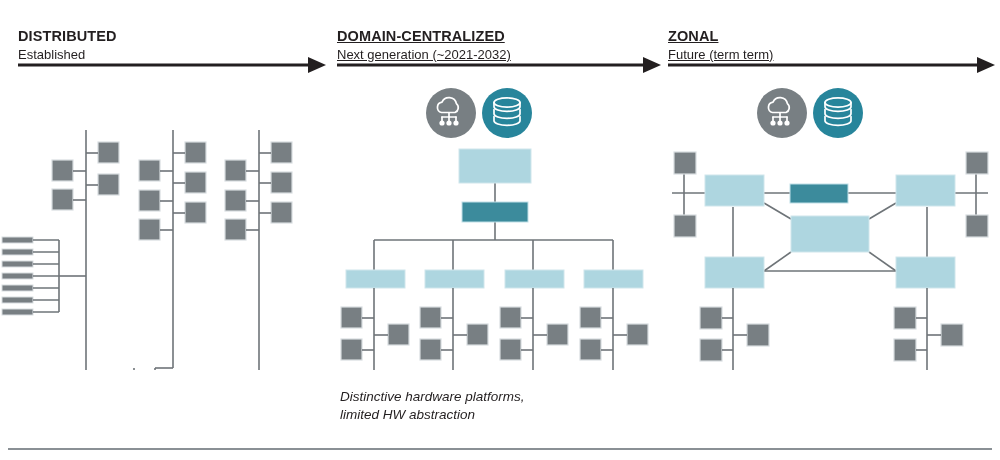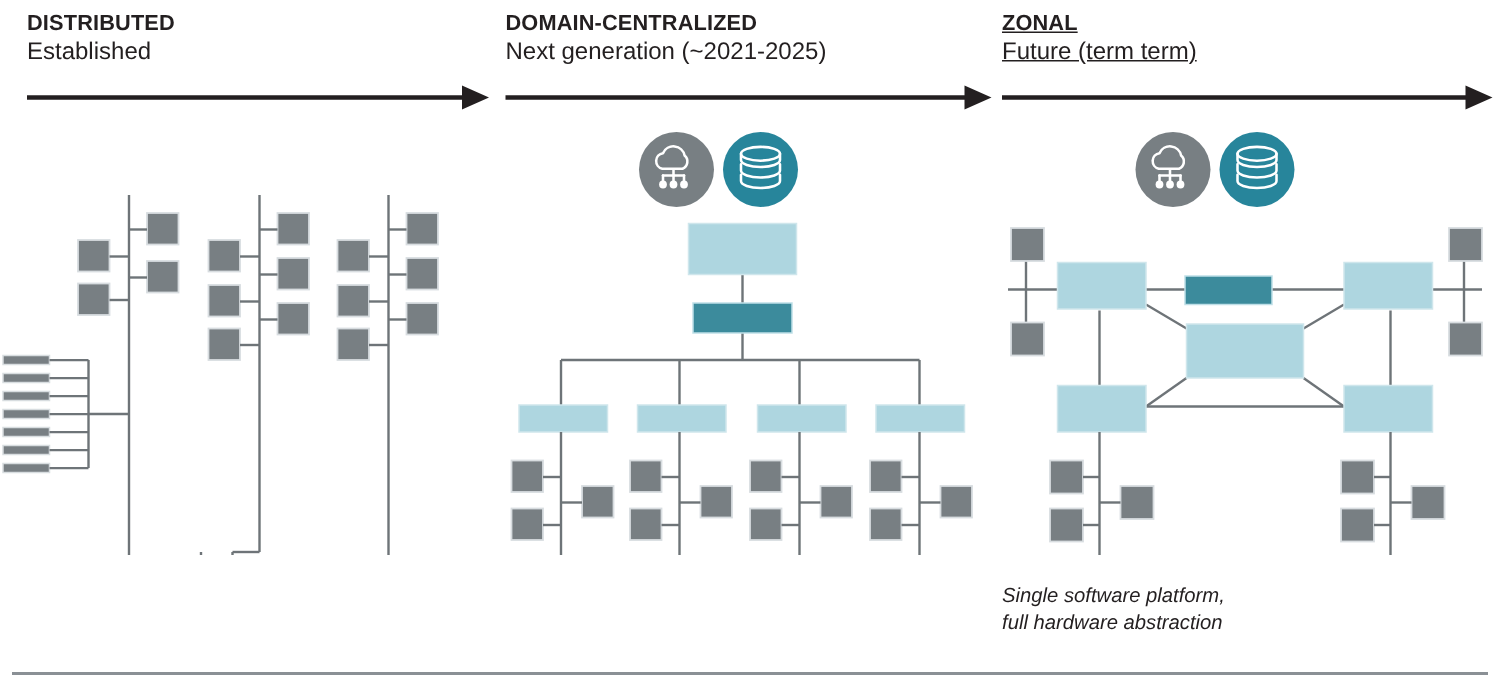--- a/index.html
+++ b/index.html
@@ -15,31 +15,32 @@
     color: #231f20;
     overflow: hidden;
   }
   #stage {
     position: relative;
     width: 1000px;
     height: 460px;
   }
   .col-head {
     position: absolute;
+    margin-top: 20px;
   }
   .col-title {
     font-size: 14.5px;
     font-weight: bold;
     letter-spacing: 0.1px;
     line-height: 17px;
     color: #231f20;
     white-space: nowrap;
   }
   .col-sub {
-    font-size: 16px;
+    font-size: 13px;
     font-weight: normal;
     line-height: 17px;
     color: #231f20;
     white-space: nowrap;
     margin-top: 1px;
   }
   .caption {
     position: absolute;
     font-size: 13.5px;
     font-style: italic;
@@ -65,23 +66,23 @@
 </head>
 <body>
 
 <div id="stage">
 
   <div class="col-head" style="left:18px; top:8px;">
     <div class="col-title">DISTRIBUTED</div>
     <div class="col-sub">Established</div>
   </div>
 
-  <div class="col-head" style="left:337px; top:8px;">
+  <div class="col-head" style="left:337px; top:8px;text-decoration:underline;">
     <div class="col-title">DOMAIN-CENTRALIZED</div>
-    <div class="col-sub">Next generation (~2021-2025)</div>
+    <div class="col-sub">Next generation (~2021-2032)</div>
   </div>
 
   <div class="col-head" style="left:668px; top:8px;text-decoration:underline;">
     <div class="col-title">ZONAL</div>
     <div class="col-sub">Future (term term)</div>
   </div>
 
   <svg width="1000" height="30" style="position:absolute; left:0; top:52px;">
 
     <g>
@@ -348,21 +349,21 @@
       <line class="node-line" x1="267" y1="148" x2="267" y2="230"></line>
       <rect class="gbox" x="234" y="167" width="22" height="22"></rect>
       <line class="node-line" x1="256" y1="178" x2="267" y2="178"></line>
       <rect class="gbox" x="234" y="199" width="22" height="22"></rect>
       <line class="node-line" x1="256" y1="210" x2="267" y2="210"></line>
       <rect class="gbox" x="281" y="184" width="22" height="22"></rect>
       <line class="node-line" x1="267" y1="195" x2="281" y2="195"></line>
     </g>
   </svg>
 
-
-  <div class="caption" style="left:668px; top:388px;">Single software platform,
-full hardware abstraction</div>
+  <div class="caption" style="left:340px; top:388px;">Distinctive hardware platforms,
+limited HW abstraction</div>
+
 
   <svg width="1000" height="6" style="position:absolute; left:0; top:446px;">
     <line class="footer-rule" x1="8" y1="3" x2="992" y2="3"></line>
   </svg>
 
 </div>
 
 </body></html>

